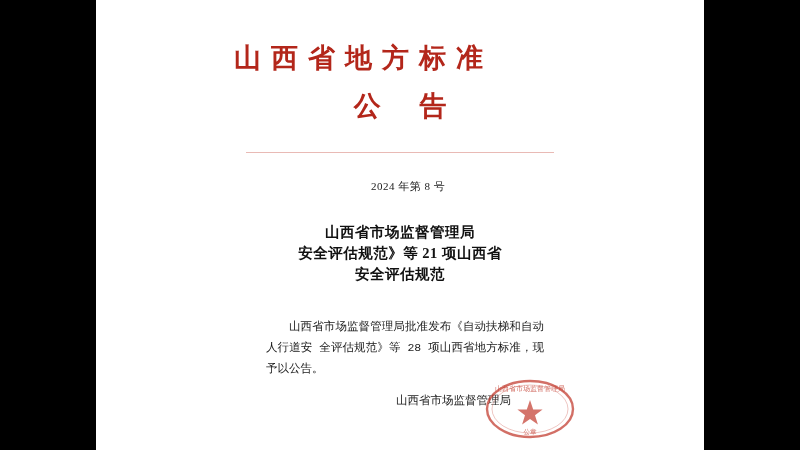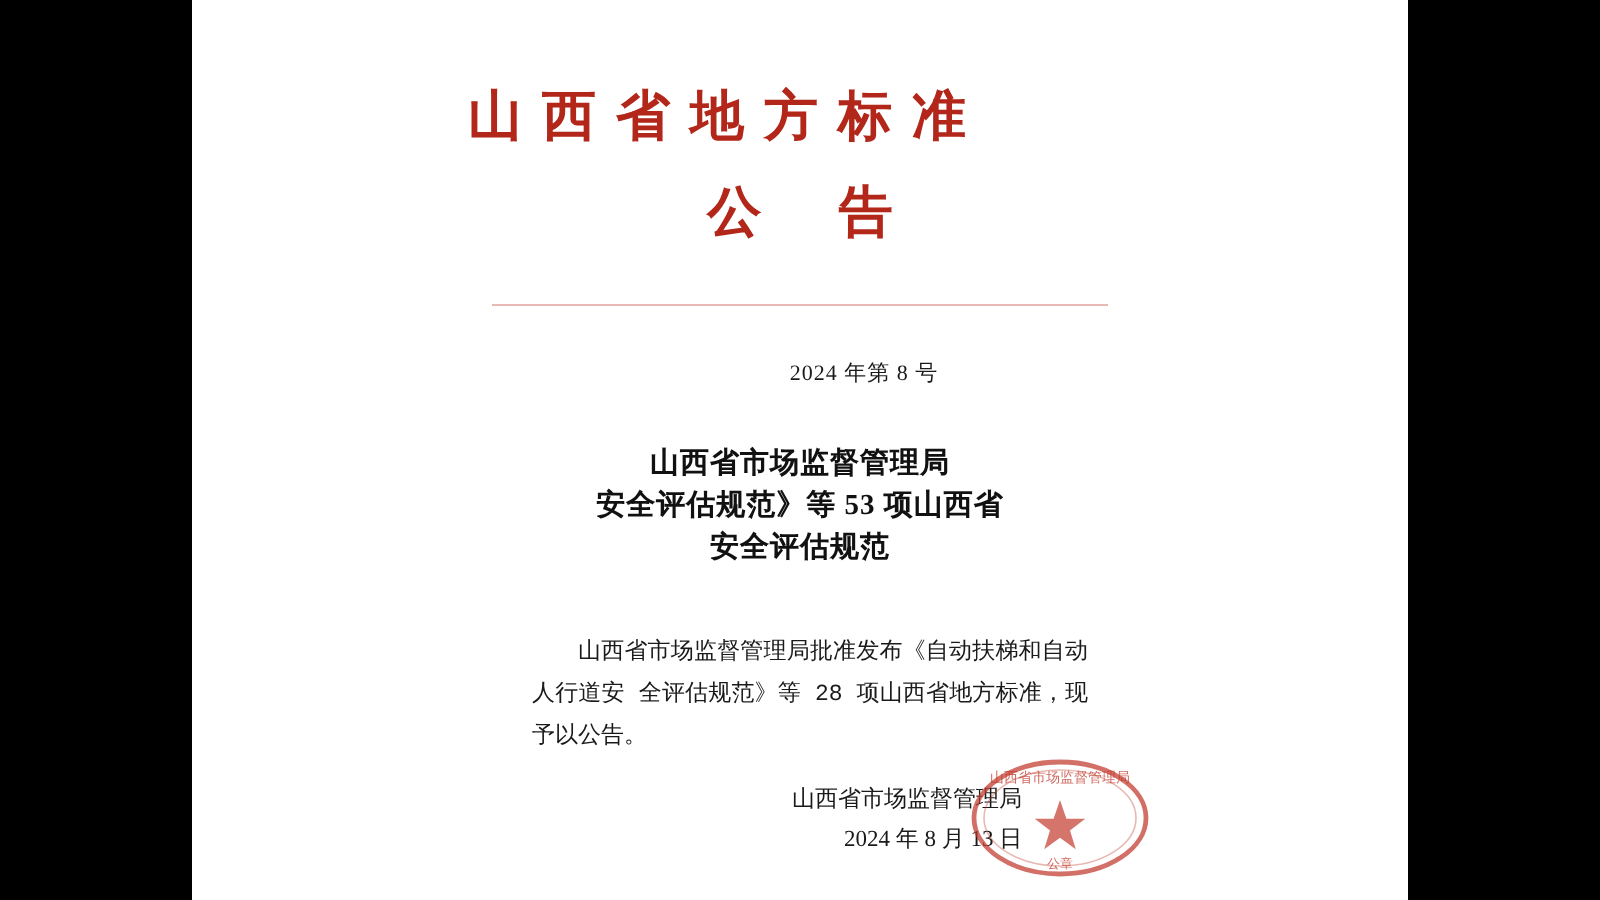--- a/index.html
+++ b/index.html
@@ -67,21 +67,20 @@
   }
   .doc-number {
     position: absolute;
     left: 0;
     top: 179px;
     width: 624px;
     text-align: center;
     font-size: 11px;
     color: #1a1a1a;
     letter-spacing: 0.5px;
-    padding-left: 24px;
   }
   .heading-block {
     position: absolute;
     left: 0;
     top: 222px;
     width: 608px;
     text-align: center;
     color: #111;
     font-size: 14.5px;
     font-weight: 700;
@@ -138,32 +137,31 @@
     <div class="title-main">山西省地方标准</div>
 
     <div class="title-sub">公 告</div>
 
     <div class="red-rule"></div>
 
     <div class="doc-number">2024 年第 8 号</div>
 
     <div class="heading-block">
       <span class="line">山西省市场监督管理局</span>
-      <span class="line">安全评估规范》等 53 项山西省</span>
+      <span class="line">安全评估规范》等 21 项山西省</span>
       <span class="line">安全评估规范</span>
     </div>
 
     <div class="body-text">
       <span class="indent">山西省市场监督管理局批准发布《自动扶梯和自动人行道安</span>
       <span>全评估规范》等 28 项山西省地方标准，现予以公告。</span>
     </div>
 
     <div class="signature">
       <span class="org">山西省市场监督管理局</span>
-      <span class="date">2024 年 8 月 13 日</span>
     </div>
 
     <div class="seal">
       <svg width="92" height="62" viewBox="0 0 92 62" xmlns="http://www.w3.org/2000/svg">
         <g opacity="0.72" fill="none" stroke="#c2392c">
           <ellipse cx="46" cy="31" rx="43" ry="28" stroke-width="2.4"></ellipse>
           <ellipse cx="46" cy="31" rx="38" ry="24" stroke-width="0.8" opacity="0.5"></ellipse>
         </g>
         <g opacity="0.7" fill="#c2392c">
           <polygon points="46,22 49.2,31.4 58.6,31.4 51,37.2 53.9,46.6 46,40.9 38.1,46.6 41,37.2 33.4,31.4 42.8,31.4"></polygon>

